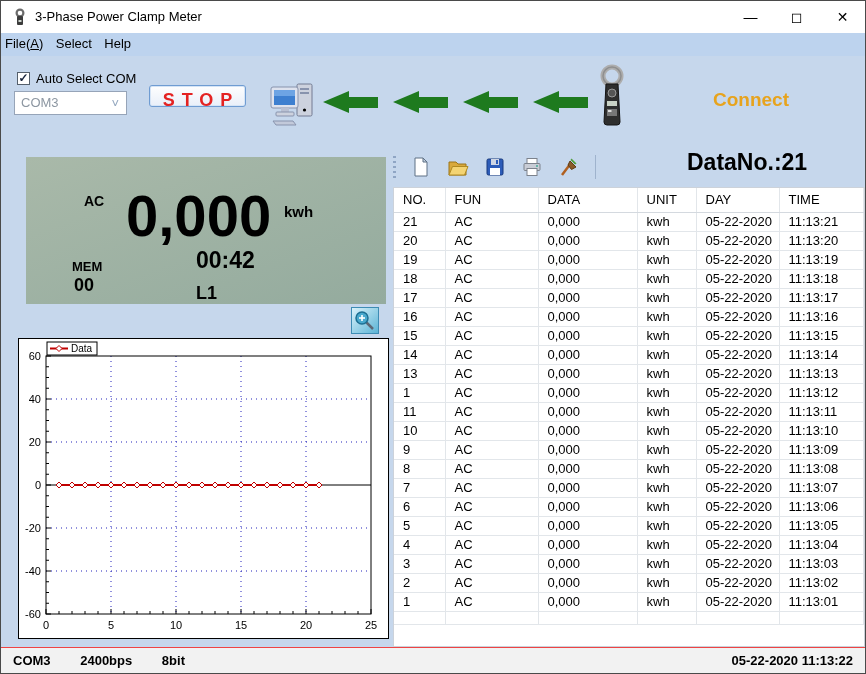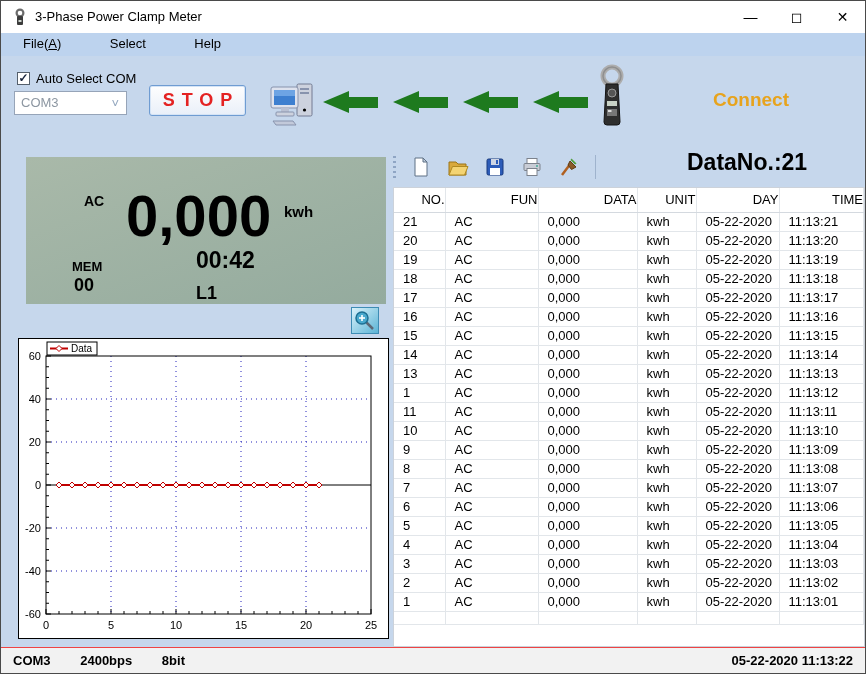--- a/index.html
+++ b/index.html
@@ -10,30 +10,30 @@
     background:#c6d7ec; border:1px solid #4a4a4a; overflow:hidden;
   }
   
   #titlebar { position:absolute; left:0; top:0; width:100%; height:32px; background:#ffffff; }
   #titlebar .app-icon { position:absolute; left:11px; top:7px; }
   #titlebar .title { position:absolute; left:34px; top:8px; font-size:13px; color:#000; }
   .win-btn { position:absolute; top:0; width:45px; height:32px; text-align:center; line-height:32px; font-size:14px; color:#000; cursor:default; }
   #btn-min { right:92px; } #btn-max { right:46px; } #btn-close { right:0; }
   
   #menubar { position:absolute; left:0; top:32px; width:100%; height:23px; background:#bdd3ee; }
-  .menu-item { display:inline-block; padding:3px 22px; font-size:13px; color:#000; }
+  .menu-item { display:inline-block; padding:3px 4px; font-size:13px; color:#000; }
   .menu-item .u { text-decoration:underline; }
   
   #auto-com { position:absolute; left:16px; top:70px; display:flex; align-items:center; font-size:13px; color:#000; }
   #auto-com .box { width:13px; height:13px; background:#fff; border:1px solid #55606c; margin-right:6px;
                    font-size:12px; line-height:11px; text-align:center; font-weight:bold; color:#16233c; }
   #com-select { position:absolute; left:13px; top:90px; width:113px; height:24px; background:#fff;
                 border:1px solid #96a4b8; font-size:13px; color:#8d97a2; line-height:22px; padding-left:6px; }
   #com-select .chev { position:absolute; right:7px; top:1px; color:#93a7bf; font-size:13px; }
-  #stop-button { position:absolute; left:148px; top:84px; width:97px; height:31px;
+  #stop-button { position:absolute; left:148px; top:84px; width:97px; height:22px;
                  background:linear-gradient(#fefefe,#e9eff9); border:1px solid #6f9cd2; border-radius:3px;
                  box-shadow:0 0 0 1px #d5e4f6 inset; color:#e42222; font-weight:bold; font-size:18px;
                  letter-spacing:7px; text-align:center; line-height:29px; padding-left:7px; }
   #pc-icon { position:absolute; left:268px; top:80px; }
   #arrows { position:absolute; left:322px; top:90px; display:flex; gap:15px; }
   .arrow { position:relative; width:55px; height:23px; }
   .arrow .head { position:absolute; left:0; top:0; width:0; height:0;
                  border-top:11.5px solid transparent; border-bottom:11.5px solid transparent; border-right:26px solid #1e7a1e; }
   .arrow .tail { position:absolute; left:25px; top:6px; width:30px; height:11px; background:#1e7a1e; }
   #meter-icon { position:absolute; left:596px; top:63px; }
@@ -59,21 +59,21 @@
                    background:repeating-linear-gradient(#8fa5c4 0 2px, transparent 2px 5px); }
   .tool-btn { width:30px; height:26px; display:flex; align-items:center; justify-content:center; margin-right:7px; }
   #toolbar .sep { width:1px; height:24px; background:#9fb3cd; margin-left:4px; }
   #datano { position:absolute; left:686px; top:148px; font-size:23px; font-weight:bold; color:#000; }
   
   #table-wrap { position:absolute; left:392px; top:186px; width:472px; height:460px; background:#fff;
                 border:1px solid #ccd2da; overflow:hidden; }
   table { border-collapse:collapse; width:100%; table-layout:fixed; }
   th, td { font-size:13px; font-weight:normal; text-align:left; padding:0 0 0 9px; color:#000;
            border-right:1px solid #e2e6ea; border-bottom:1px solid #e2e6ea; overflow:hidden; white-space:nowrap; }
-  thead th { height:24px; border-bottom:1px solid #d4d9df;text-align:right; }
+  thead th { height:24px; border-bottom:1px solid #d4d9df; }
   tbody td { height:19px; }
   tr.empty td { height:13px; }
   
   #statusbar { position:absolute; left:0; bottom:0; width:100%; height:26px; background:#f2f2f2;
                border-top:1px solid #ef4444; font-size:13px; font-weight:bold; color:#000; }
   #statusbar .left { position:absolute; left:12px; top:5px; }
   #statusbar .left span { margin-right:26px; }
   #statusbar .right { position:absolute; right:12px; top:5px; }
 </style>
 </head>

